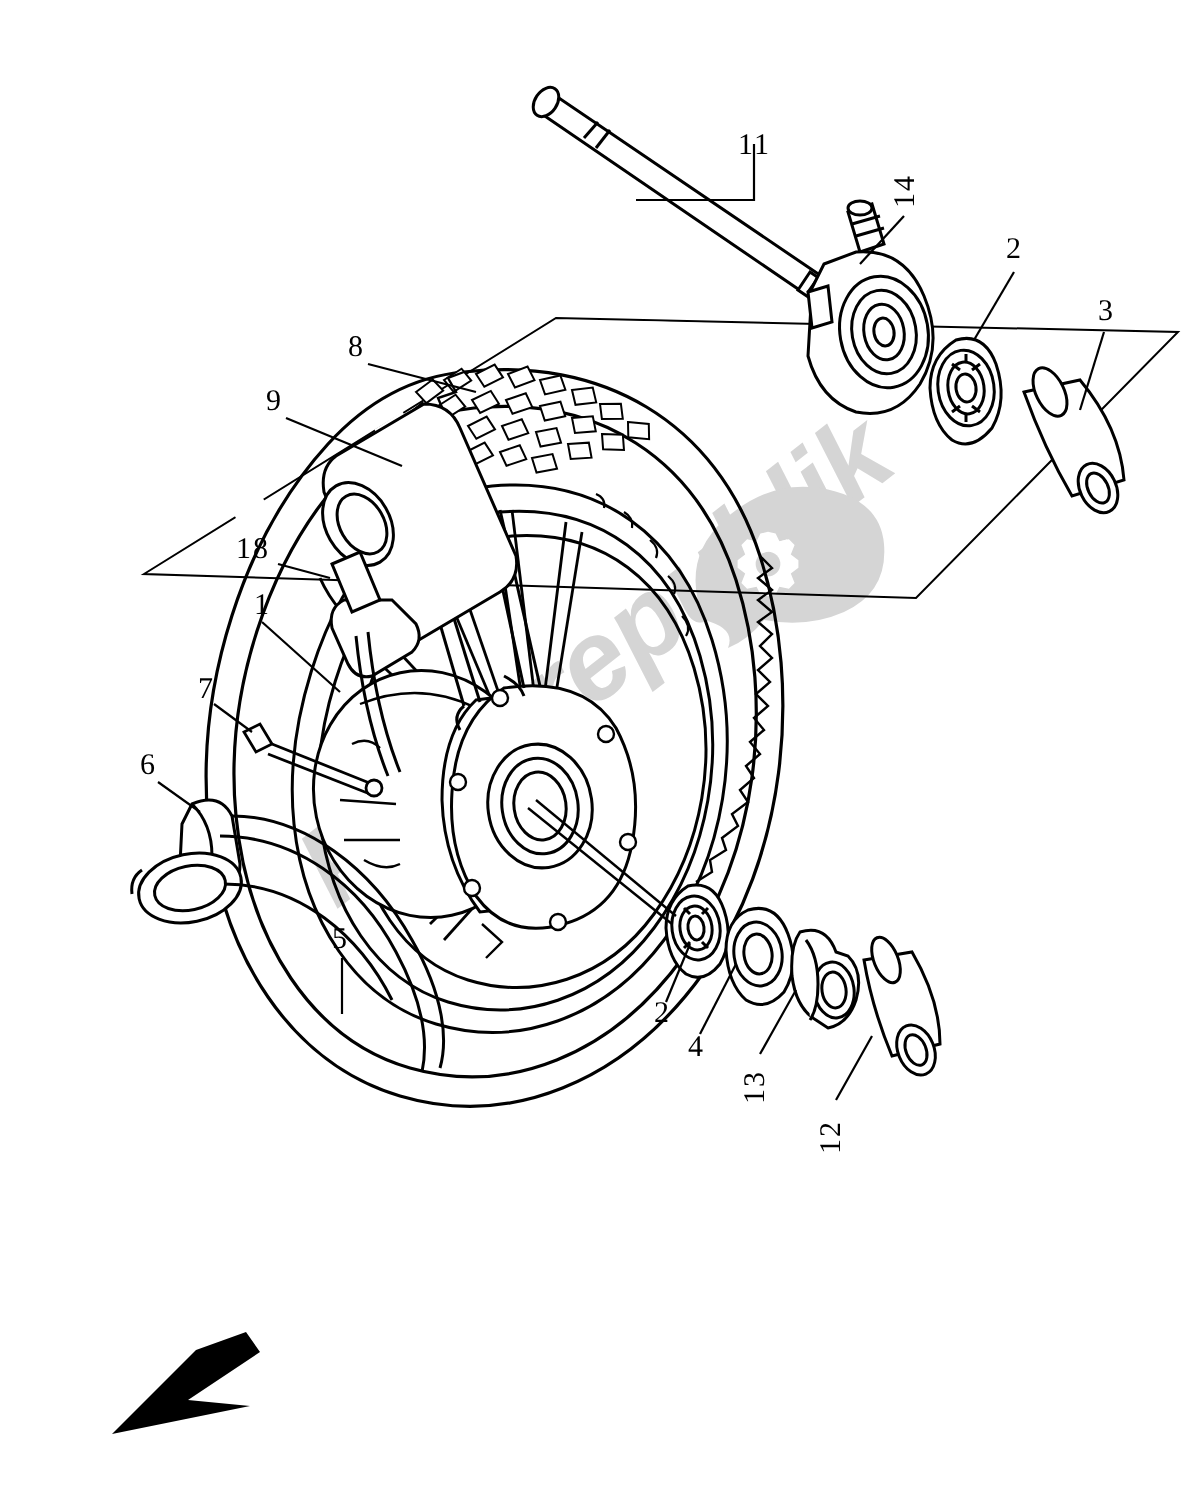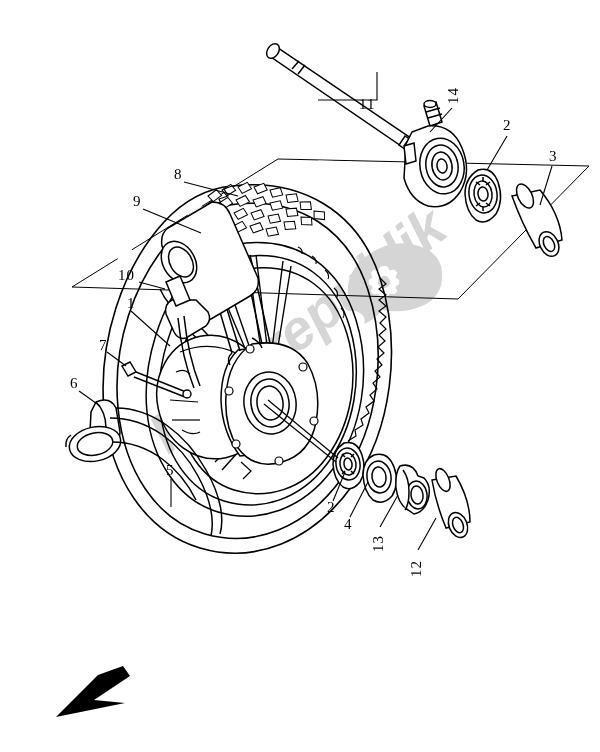--- a/index.html
+++ b/index.html
@@ -440,27 +440,27 @@
     </g>
 
     <g>
       <polygon points="125,668 110,700 64,717 84,672" fill="#000000" opacity="0"></polygon>
       <path d="M123 666 L130 676 L94 700 L125 703 L56 717 L98 675 Z" fill="#000000"></path>
       <path d="M120 669 L55 716" stroke="#000" stroke-width="0"></path>
     </g>
 
   </svg>
 
-  <div class="callout-label" style="left:359px; top:66px;margin-top:31px;">11</div>
+  <div class="callout-label" style="left:369px; top:66px;">11</div>
   <div class="callout-label rot90" style="left:446px; top:104px;">14</div>
   <div class="callout-label" style="left:503px; top:118px;">2</div>
   <div class="callout-label" style="left:549px; top:149px;">3</div>
   <div class="callout-label" style="left:174px; top:167px;">8</div>
   <div class="callout-label" style="left:133px; top:194px;">9</div>
-  <div class="callout-label" style="left:118px; top:268px;">10</div>
+  <div class="callout-label" style="left:118px; top:268px;">18</div>
   <div class="callout-label" style="left:127px; top:296px;">1</div>
   <div class="callout-label" style="left:99px; top:338px;">7</div>
   <div class="callout-label" style="left:70px; top:376px;">6</div>
   <div class="callout-label" style="left:166px; top:463px;">5</div>
   <div class="callout-label" style="left:327px; top:500px;">2</div>
   <div class="callout-label" style="left:344px; top:517px;">4</div>
   <div class="callout-label rot90" style="left:371px; top:552px;">13</div>
   <div class="callout-label rot90" style="left:409px; top:577px;">12</div>
 
 </div>

